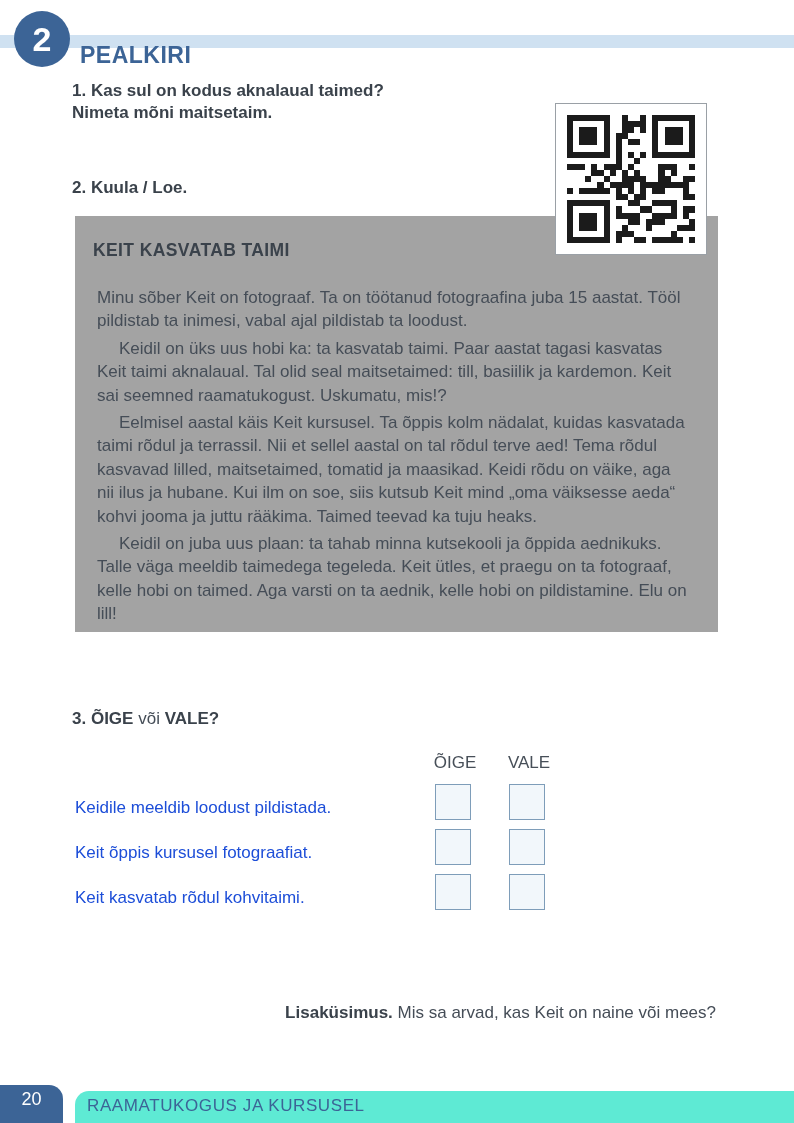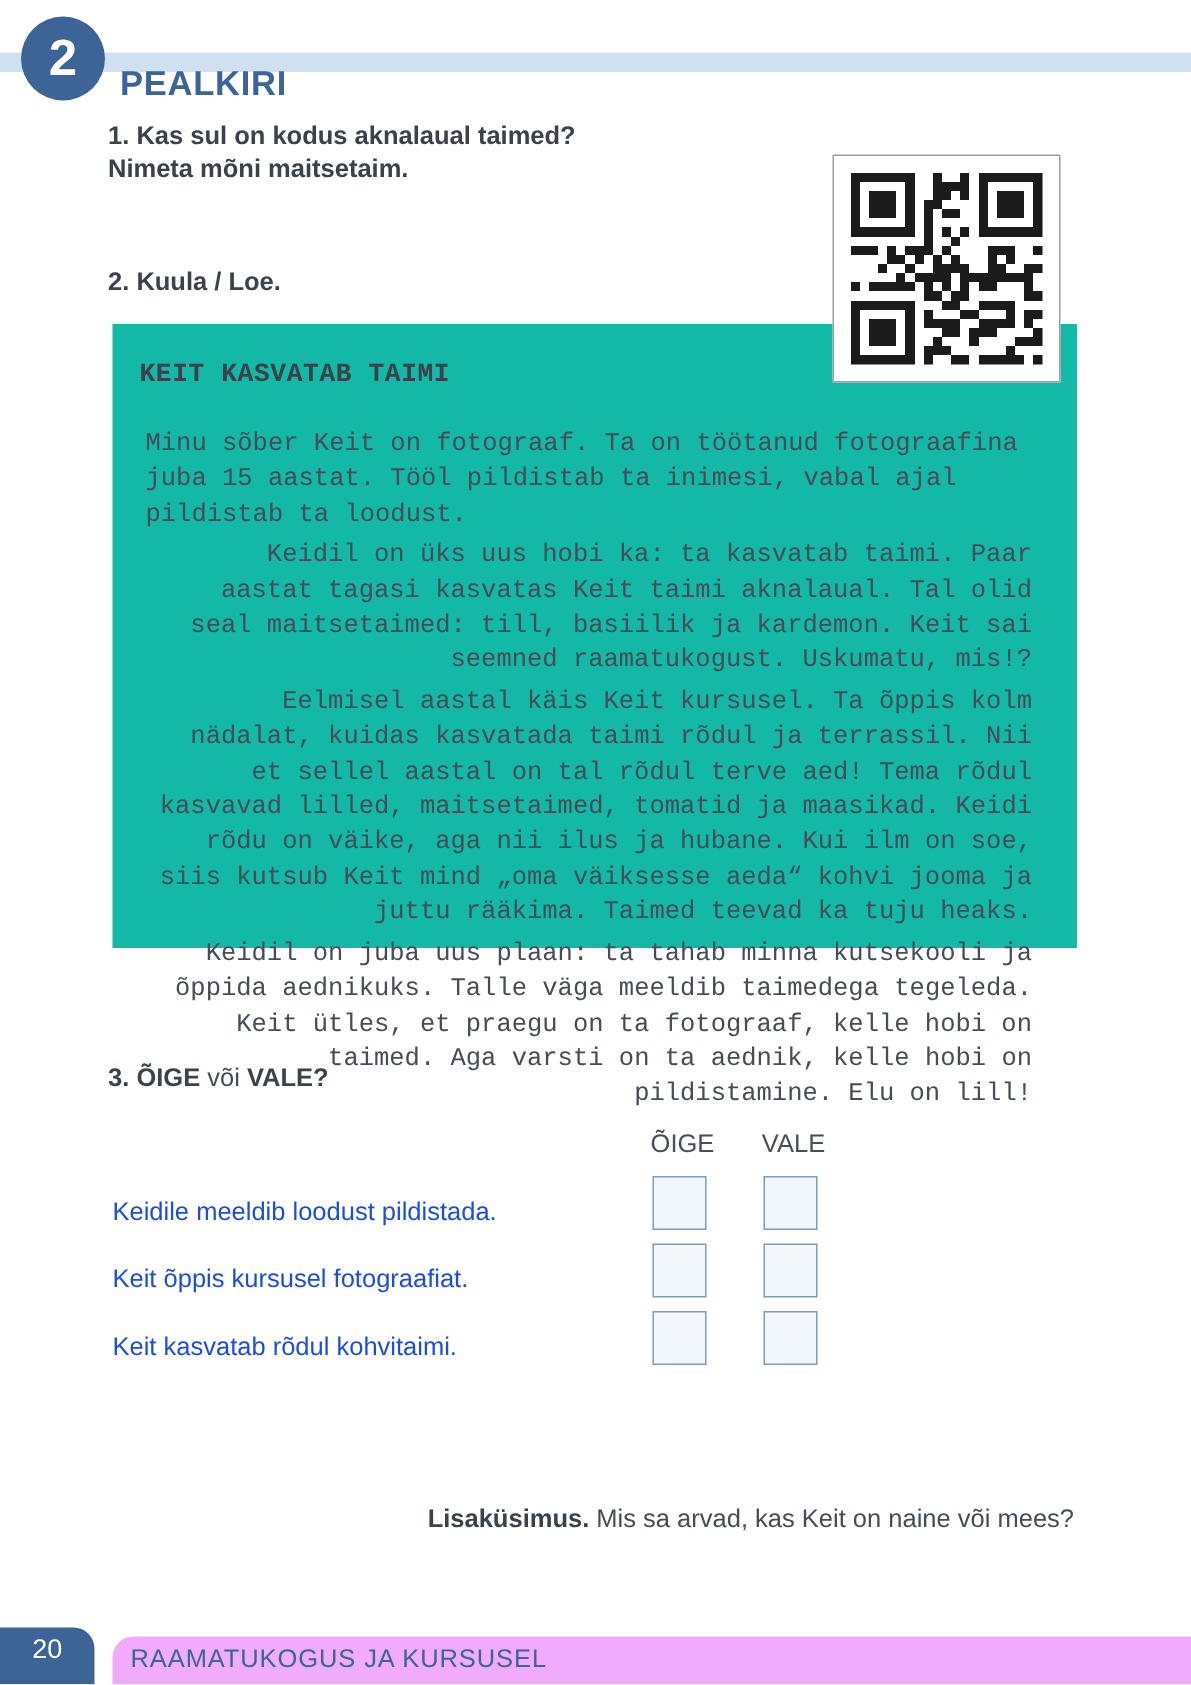--- a/index.html
+++ b/index.html
@@ -38,32 +38,31 @@
   
   .qr{
     position:absolute;left:555px;top:103px;width:128px;height:128px;
     background:#ffffff;border:1px solid #9aa0a6;padding:11px;
     z-index:5;
   }
   .qr svg{display:block;width:128px;height:128px;}
   
   .reading-box{
     position:absolute;left:75px;top:216px;width:643px;height:416px;
-    background:#14b8a6;box-sizing:border-box;
+    background:#a3a3a3;box-sizing:border-box;
     padding:24px 26px 0 18px;
-    font-family:Liberation Mono, monospace;
   }
   .reading-title{
     margin:0 0 25px 0;
     font-size:17.5px;font-weight:700;letter-spacing:0.4px;color:#3a424b;
   }
   .reading-box p.para{
     margin:4px;font-size:17px;line-height:23.4px;color:#454d57;
   }
-  .reading-box p.para + p.para{text-indent:22px;text-align:right;}
+  .reading-box p.para + p.para{text-indent:22px;}
   
   .q3{top:708px;}
   .q3 .normal{font-weight:400;color:#454d57;}
   .tf-head{
     position:absolute;top:753px;width:70px;text-align:center;
     font-size:17px;color:#474f58;
   }
   .tf-head.h1{left:420px;}
   .tf-head.h2{left:494px;}
   .tf-row{
@@ -87,21 +86,21 @@
   .extra strong{color:#3a424b;}
   
   .page-tab{
     position:absolute;left:0;top:1085px;width:63px;height:38px;
     background:#3c6496;border-radius:0 14px 0 0;
     display:flex;align-items:flex-start;justify-content:center;
   }
   .page-tab span{color:#ffffff;font-size:18px;line-height:28px;}
   .footer-bar{
     position:absolute;left:75px;top:1091px;width:719px;height:32px;
-    background:#f0abfc;border-radius:14px 0 0 0;
+    background:#5eead4;border-radius:14px 0 0 0;
     box-sizing:border-box;padding:4px 0 0 12px;
   }
   .footer-bar span{
     color:#3c6496;font-size:17px;letter-spacing:0.6px;line-height:22px;
   }
 </style>
 </head>
 <body>
 
 <div class="page">

